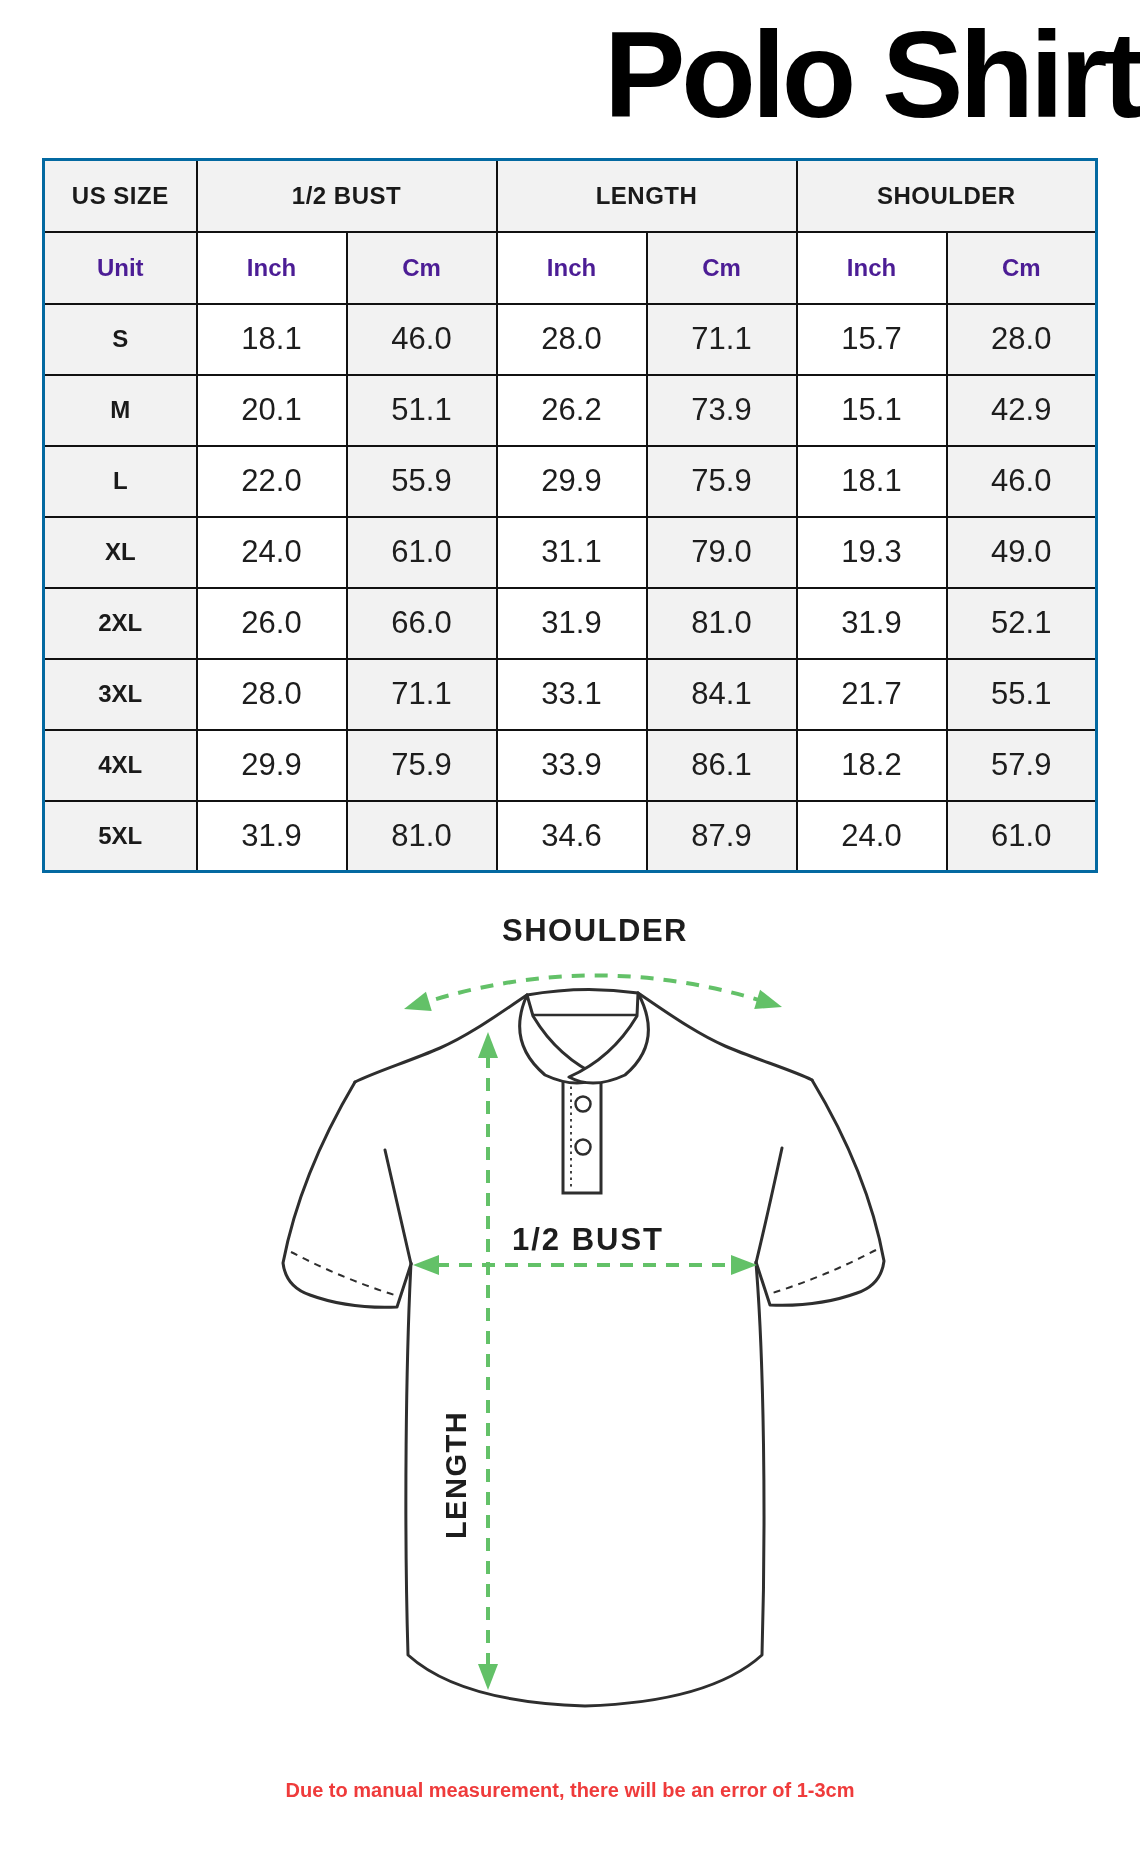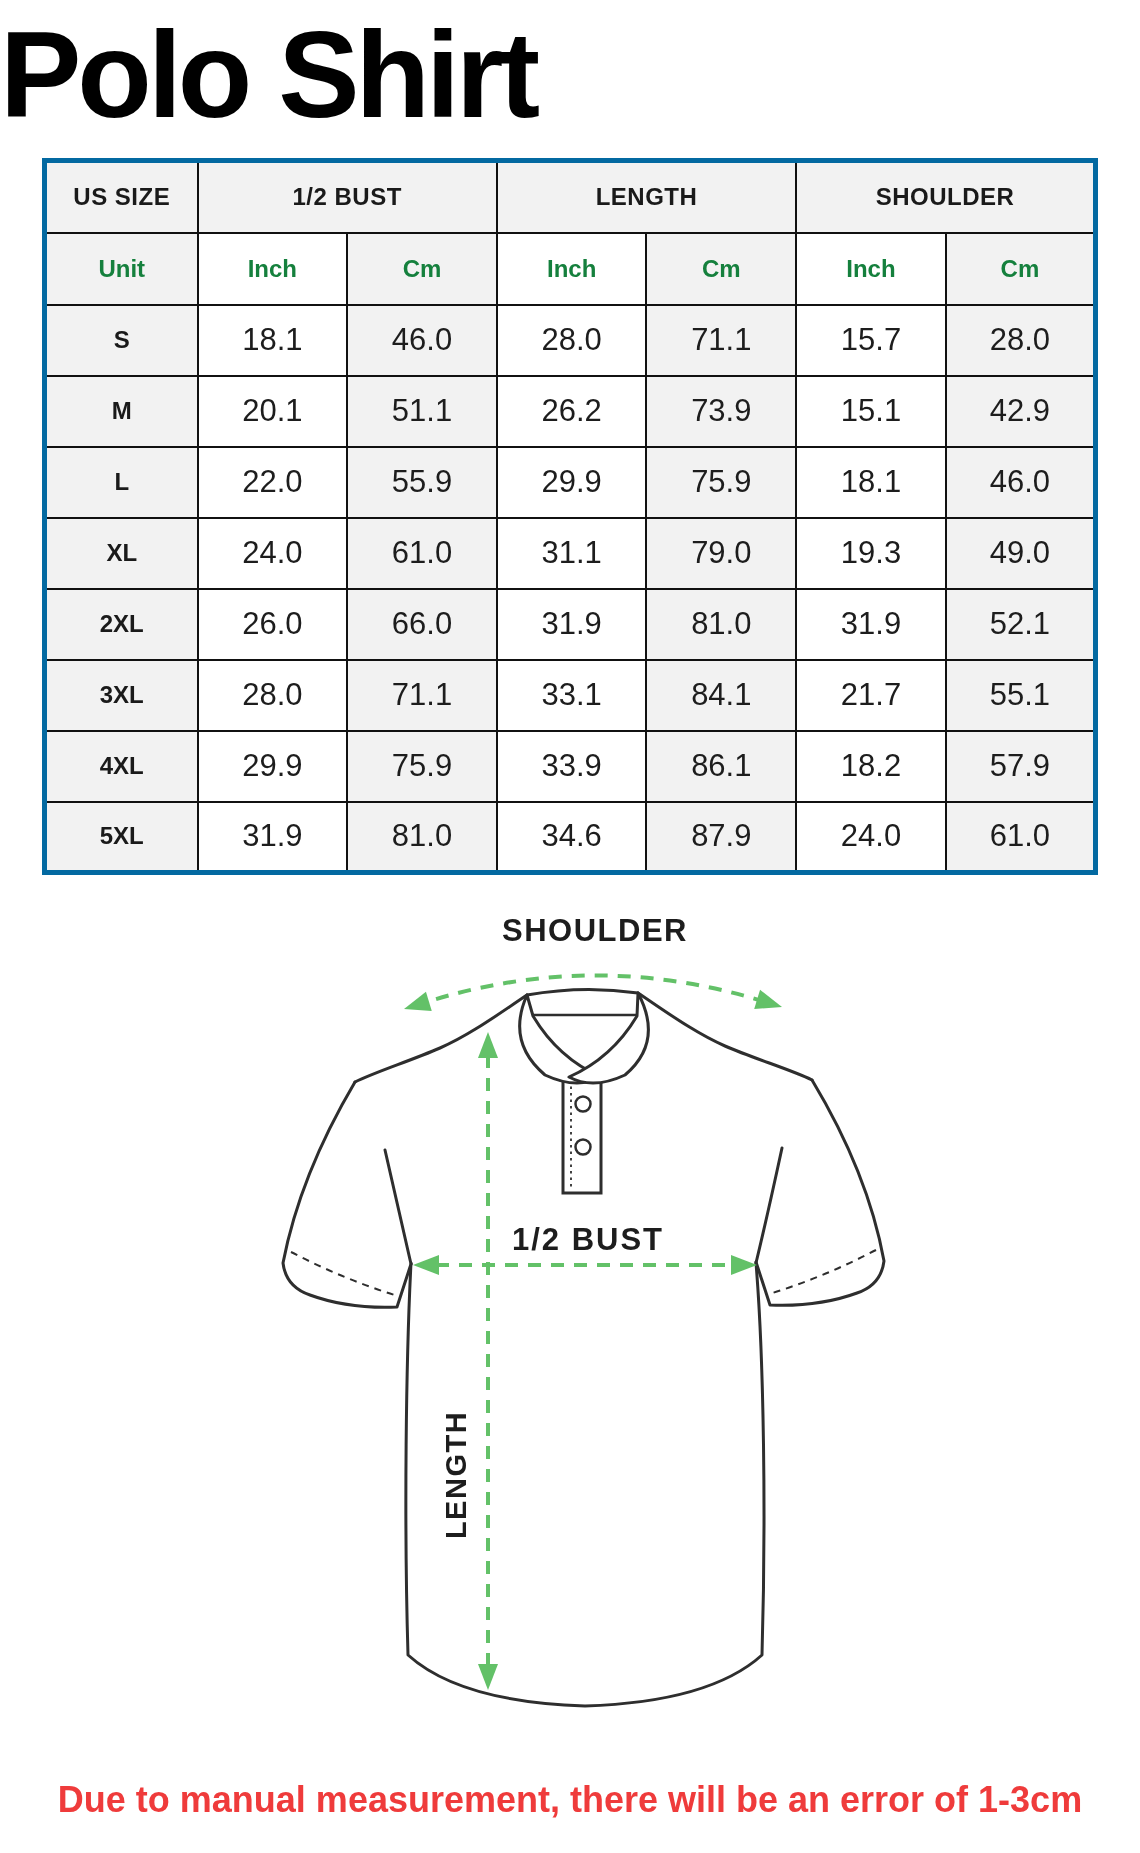--- a/index.html
+++ b/index.html
@@ -1,37 +1,37 @@
 <!DOCTYPE html>
 <html><head>
 <meta charset="utf-8">
 <style>
   html,body{margin:0;padding:0;background:#ffffff;}
   body{width:1140px;height:1853px;position:relative;font-family:"Liberation Sans","DejaVu Sans",sans-serif;color:#111;}
   .page{position:relative;width:1140px;height:1853px;overflow:hidden;background:#fff;}
 
   .title{position:absolute;top:0;left:0;width:1140px;height:150px;line-height:150px;
-         text-align:left;font-size:122px;font-weight:700;letter-spacing:-4px;color:#000;}
+         text-align:right;font-size:122px;font-weight:700;letter-spacing:-4px;color:#000;}
 
   table.size-chart{position:absolute;top:158px;left:42px;width:1056px;
-                   border-collapse:collapse;border:5px solid #0369a1;table-layout:fixed;}
+                   border-collapse:collapse;border:3px solid #0369a1;table-layout:fixed;}
   table.size-chart td,table.size-chart th{border:2px solid #111;text-align:center;vertical-align:middle;padding:0;}
   table.size-chart tr{height:71px;}
   table.size-chart tr.hdr{height:72px;}
   th.grp{font-size:24px;font-weight:700;letter-spacing:.5px;background:#f2f2f2;color:#1a1a1a;}
-  td.unit{font-size:24px;font-weight:700;color:#15803d;}
+  td.unit{font-size:24px;font-weight:700;color:#4c1d95;}
   td.sizecol{font-size:24px;font-weight:700;background:#f2f2f2;color:#1a1a1a;}
   td.val{font-size:31px;font-weight:400;color:#1d1d1d;}
   .bg-g{background:#f2f2f2;}
   .bg-w{background:#ffffff;}
   col.c0{width:153px;}
 
   .diagram{position:absolute;top:890px;left:0;width:1140px;height:880px;}
   .footnote{position:absolute;top:1779px;left:0;width:1140px;text-align:center;
-            font-size:36px;font-weight:700;color:#ef3b3b;letter-spacing:0px;}
+            font-size:20px;font-weight:700;color:#ef3b3b;letter-spacing:0px;}
 </style>
 </head>
 <body>
 
 <div class="page">
 
   <div class="title">Polo Shirt</div>
 
   <table class="size-chart">
     <colgroup>

